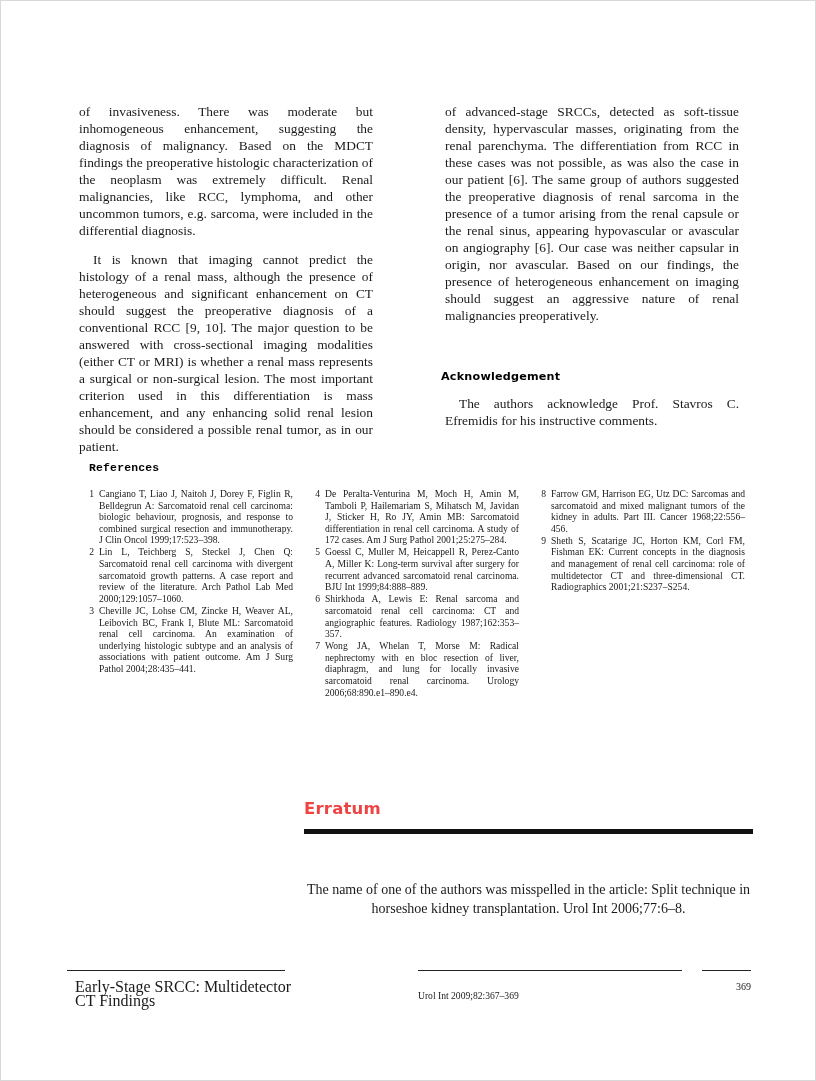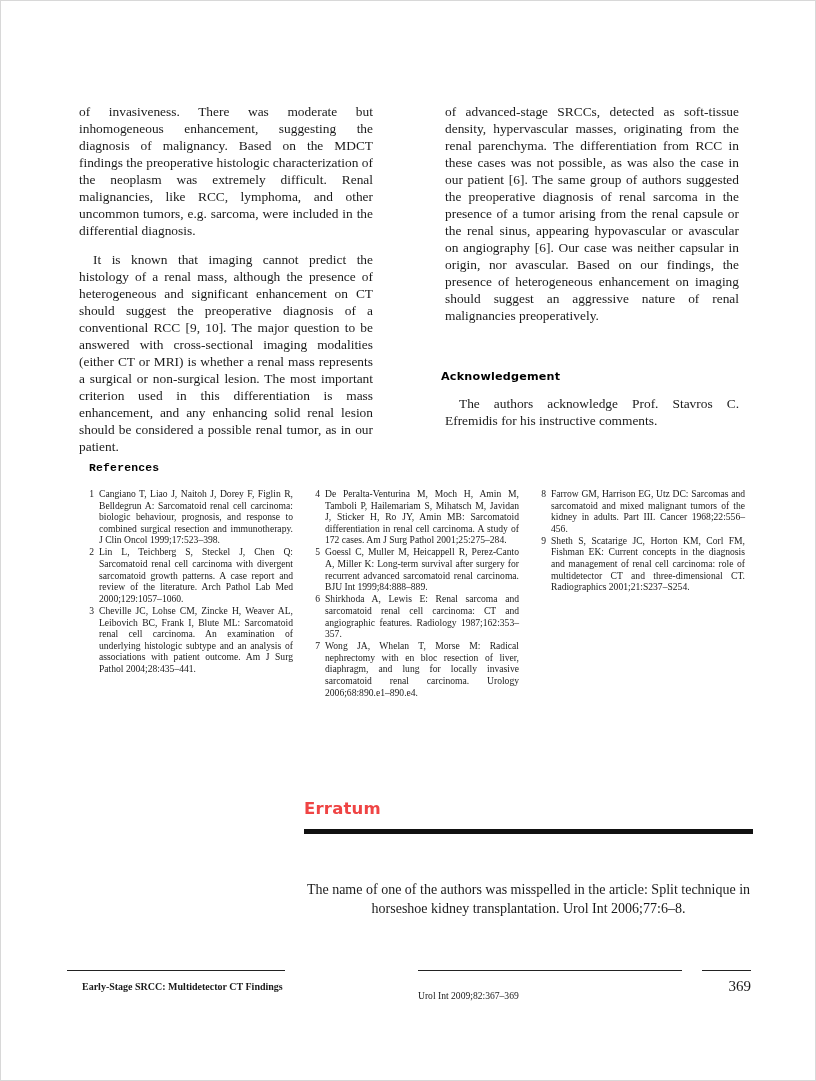--- a/index.html
+++ b/index.html
@@ -152,41 +152,40 @@
     top: 0;
     height: 1px;
     background: #222;
   }
   .f-rule.left   { left: 0px;   width: 218px; }
   .f-rule.mid    { left: 351px; width: 264px; }
   .f-rule.right  { left: 635px; width: 49px;  }
 
   .f-left {
     position: absolute;
-    left: 15px;
+    left: 8px;
     top: 10px;
     width: 230px;
-    font-size: 10px;
+    font-size: 16px;
     line-height: 13.5px;
-    font-weight: bold;
   }
   .f-mid {
     position: absolute;
     left: 351px;
     top: 19px;
     font-size: 9.6px;
     line-height: 13.5px;
   }
   .f-right {
     position: absolute;
     left: 635px;
     top: 10px;
     width: 49px;
     text-align: right;
-    font-size: 15px;
+    font-size: 10px;
     line-height: 13.5px;
   }
 </style>
 </head>
 <body>
 
 <div class="page">
 
   <div class="body-cols">
 

